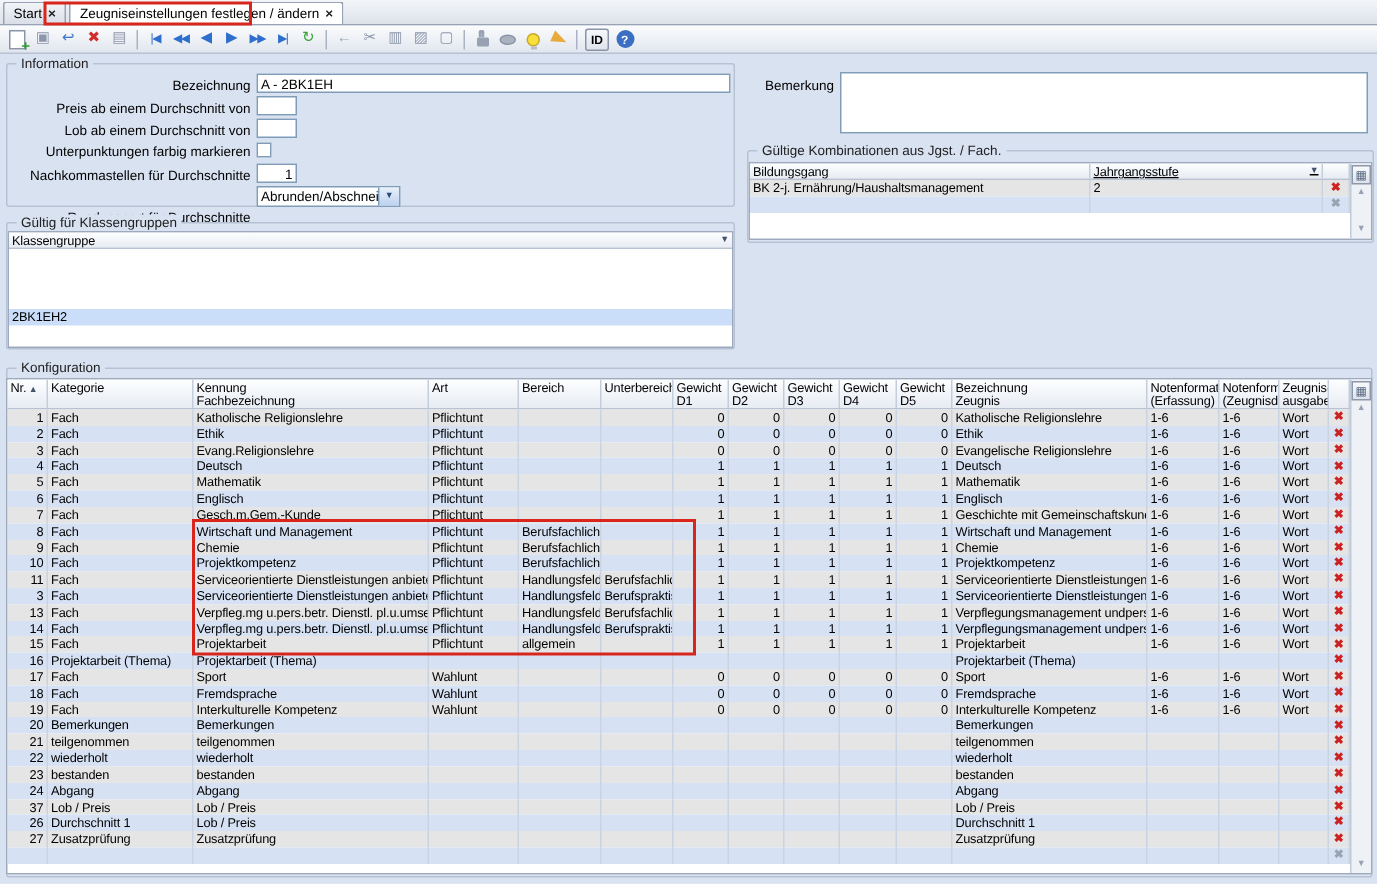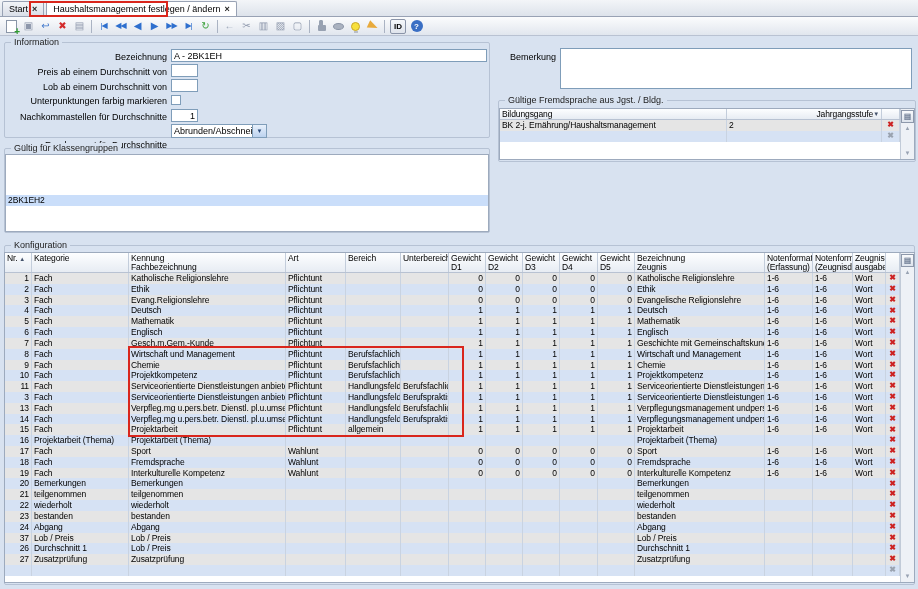--- a/index.html
+++ b/index.html
@@ -65,21 +65,21 @@
 <body>
 
 <div class="canvas">
 
   <div class="tabbar">
     <div class="tab">
       <span>Start</span>
       <span class="tclose">×</span>
     </div>
     <div class="tab active">
-      <span>Haushaltsmanagement festlegen / ändern</span>
+      <span>Zeugniseinstellungen festlegen / ändern</span>
       <span class="tclose">×</span>
     </div>
   </div>
 
   <div class="toolbar">
       <span class="tbtn">
         <span class="ci ci-pageplus"></span>
       </span>
       <span class="tbtn">
         <span class="tg" style="color: rgb(141, 151, 171);">▣</span>
@@ -167,26 +167,26 @@
     <div class="combo" style="left:166px;top:81px;width:96px;">
       <span class="val">Abrunden/Abschneiden</span>
       <span class="dbtn">▼</span>
     </div>
   </div>
 
   <span class="flabel" style="left:476px;top:51px;width:80px;position:absolute;">Bemerkung</span>
   <textarea class="txa" style="left: 560px; top: 48px; width: 352px; height: 41px;"></textarea>
 
   <div class="gb" style="left:498px;top:100px;width:418px;height:62px;">
-    <span class="gb-label">Gültige Fremdsprache aus Jgst. / Bldg.</span>
+    <span class="gb-label">Gültige Kombinationen aus Jgst. / Fach.</span>
   </div>
   <div class="tbl" style="left:499px;top:108px;width:416px;height:52px;">
     <div class="thead" style="height:11px;">
       <div class="hc" style="width:227px;">Bildungsgang</div>
-      <div class="hc" style="width:155px;display:flex;justify-content:flex-end;">
+      <div class="hc" style="width:155px;display:flex;justify-content:space-between;text-decoration:underline;">
         <span>Jahrgangsstufe</span>
         <span class="hdd">▼</span>
       </div>
       <div class="hc" style="width:18px;"></div>
     </div>
     <div class="gr odd" style="height:11px;">
       <div class="kc" style="width:227px;line-height:11px;">BK 2-j. Ernährung/Haushaltsmanagement</div>
       <div class="kc" style="width:155px;line-height:11px;">2</div>
       <div class="kc delc" style="width:18px;">✖</div>
     </div>
@@ -199,20 +199,26 @@
       <div class="sbtn">▦</div>
       <div class="sarr">▲</div>
       <div class="sarr" style="position:absolute;bottom:1px;">▼</div>
     </div>
   </div>
 
   <div class="gb" style="left:4px;top:148px;width:486px;height:85px;">
     <span class="gb-label">Gültig für Klassengruppen</span>
   </div>
   <div class="tbl" style="left:5px;top:154px;width:484px;height:78px;">
+    <div class="thead" style="height:11px;">
+      <div class="hc" style="width:482px;display:flex;justify-content:space-between;border-right:none;">
+        <span>Klassengruppe</span>
+        <span class="hdd">▼</span>
+      </div>
+    </div>
     <div class="gr sel" style="height:11px;">
       <div class="kc" style="width:482px;line-height:11px;border-right:none;">2BK1EH2</div>
     </div>
   </div>
 
   <div class="gb" style="left:4px;top:245px;width:911px;height:340px;">
     <span class="gb-label">Konfiguration</span>
   </div>
   <div class="tbl" style="left:4px;top:252px;width:911px;height:331px;">
     <div class="thead" style="height:20px;">

